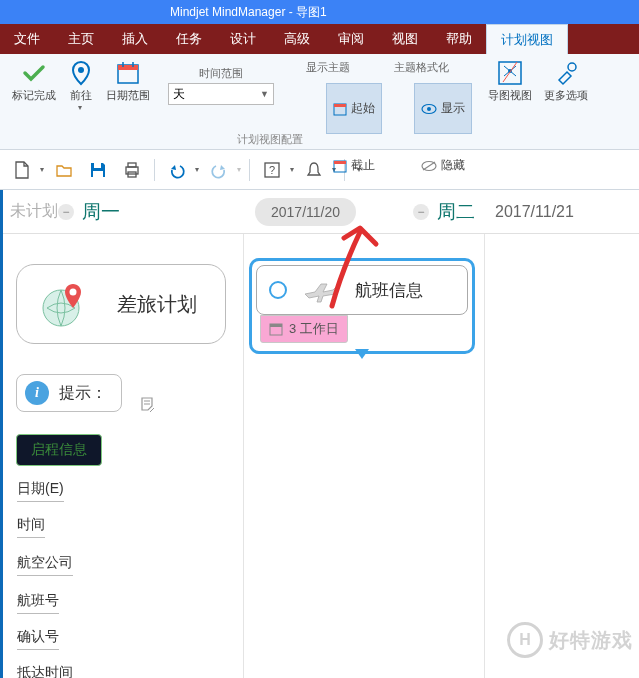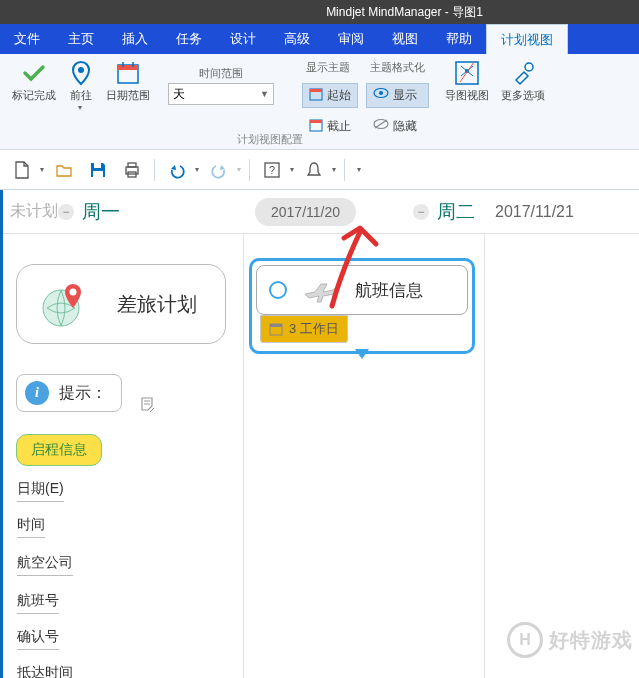--- a/index.html
+++ b/index.html
@@ -1,33 +1,33 @@
 <!DOCTYPE html>
 <html><head>
 <meta charset="utf-8">
 <style>
   * { box-sizing: border-box; margin: 0; padding: 0; }
   body { font-family: "Microsoft YaHei", "Segoe UI", sans-serif; font-size: 12px; background: #fff; width: 639px; height: 678px; overflow: hidden; position: relative; }
   
-  .titlebar { background: #404040; color: #fff; height: 24px; line-height: 24px; padding-left: 170px; font-size: 12px; text-align: center; }
-  
-  .menubar { background: #1d4ed8; height: 30px; display: flex; align-items: center; }
+  .titlebar { background: #3b82f6; color: #fff; height: 24px; line-height: 24px; padding-left: 170px; font-size: 12px; }
+  
+  .menubar { background: #7f1d1d; height: 30px; display: flex; align-items: center; }
   .menu-item { color: #fff; padding: 0 14px; height: 30px; line-height: 30px; cursor: pointer; font-size: 13px; }
   .menu-item.active { background: #f4f8fc; color: #0070c0; border-top: 1px solid #c0d4e8; border-left: 1px solid #c0d4e8; border-right: 1px solid #c0d4e8; }
   
   .ribbon { background: #f4f8fc; border-bottom: 1px solid #d0d8e0; height: 96px; display: flex; position: relative; }
   .ribbon-group { display: flex; flex-direction: column; align-items: center; padding: 4px 6px 0 6px; border-right: 1px solid #e0e6ee; position: relative; }
   .ribbon-btn { display: flex; flex-direction: column; align-items: center; padding: 2px 6px; cursor: pointer; }
   .ribbon-label { font-size: 11px; color: #444; margin-top: 2px; text-align: center; }
   .ribbon-row { display: flex; }
   .ribbon-group-label { position: absolute; bottom: 2px; left: 0; right: 0; text-align: center; font-size: 11px; color: #888; }
   
   .small-group { display: flex; flex-direction: column; gap: 6px; padding: 2px 4px; }
   .small-label { font-size: 11px; color: #666; padding: 2px 4px; }
-  .small-btn { display: flex; gap: 4px; padding: 3px 6px; cursor: pointer; font-size: 12px; color: #444; border: 1px solid transparent; }
+  .small-btn { display: flex; align-items: center; gap: 4px; padding: 16px 6px; cursor: pointer; font-size: 12px; color: #444; border: 1px solid transparent; margin-left: 24px; }
   .small-btn.toggled { background: #d0e0f0; border: 1px solid #a8c4e0; }
   
   .dropdown { display: flex; align-items: center; border: 1px solid #bbb; background: #fff; height: 22px; padding: 0 4px; width: 106px; justify-content: space-between; cursor: pointer; }
   
   .quickbar { background: #fff; border-bottom: 1px solid #d0d8e0; height: 40px; display: flex; align-items: center; gap: 6px; padding: 0 8px; }
   .qbtn { width: 28px; height: 28px; display: flex; align-items: center; justify-content: center; cursor: pointer; border-radius: 2px; }
   .qsep { width: 1px; height: 22px; background: #d0d8e0; margin: 0 2px; }
   .qcaret { font-size: 8px; color: #666; margin-left: -2px; }
   
   .timeline-header { height: 44px; display: flex; align-items: center; border-bottom: 1px solid #e0e0e0; position: relative; }
@@ -41,29 +41,29 @@
   .vline { position: absolute; top: 0; bottom: 0; width: 1px; background: #e4e4e4; }
   
   .topic-box { position: absolute; border: 1.5px solid #bbb; border-radius: 18px; background: #fff; display: flex; align-items: center; padding: 10px 20px; gap: 28px; }
   .topic-title { font-size: 20px; color: #333; font-weight: 400; }
   
   .subtopic { position: absolute; border: 3px solid #3ba3e8; border-radius: 10px; background: #fff; width: 226px; }
   .subtopic-inner { border: 1px solid #aaa; border-radius: 8px; margin: 4px; }
   .subtopic-main { display: flex; align-items: center; gap: 14px; padding: 10px 12px; }
   .subtopic-title { font-size: 17px; color: #333; }
   .subtopic-radio { width: 18px; height: 18px; border: 2.5px solid #3ba3e8; border-radius: 50%; }
-  .subtopic-footer { border-top: 1px solid #c8c8c8; margin: 0 4px 4px 4px; padding: 4px 8px; display: flex; align-items: center; gap: 6px; font-size: 13px; color: #555; background: #eab308; border-radius: 0 0 3px 3px; width: fit-content; border: 1px solid #c8c8c8; }
+  .subtopic-footer { border-top: 1px solid #c8c8c8; margin: 0 4px 4px 4px; padding: 4px 8px; display: flex; align-items: center; gap: 6px; font-size: 13px; color: #555; background: #f9a8d4; border-radius: 0 0 3px 3px; width: fit-content; border: 1px solid #c8c8c8; }
   .sub-handle { position: absolute; left: 50%; transform: translateX(-50%); bottom: -8px; width: 14px; height: 10px; background: #3ba3e8; clip-path: polygon(50% 100%, 0 0, 100% 0); }
   
   .tip-box { position: absolute; border: 1px solid #c0c0c0; border-radius: 8px; padding: 6px 14px 6px 8px; display: flex; align-items: center; gap: 10px; background: #fff; }
   .tip-icon { width: 24px; height: 24px; border-radius: 50%; background: #4aa3e0; color: #fff; display: flex; align-items: center; justify-content: center; font-weight: bold; font-size: 14px; font-family: Georgia, serif; font-style: italic; }
   .tip-text { font-size: 16px; color: #333; }
   .note-icon { position: absolute; cursor: pointer; color: #999; }
   
-  .launch-btn { position: absolute; border: 1px solid #7ec97e; background: #fde047; color: #3a8a3a; border-radius: 11px; padding: 6px 14px; font-size: 14px; cursor: pointer; }
+  .launch-btn { position: absolute; border: 1px solid #7ec97e; background: #0f172a; color: #3a8a3a; border-radius: 4px; padding: 6px 14px; font-size: 14px; cursor: pointer; }
   
   .field-item { position: absolute; font-size: 14px; color: #333; border-bottom: 1px solid #bbb; padding-bottom: 3px; cursor: pointer; }
   
   .arrow-annotation { position: absolute; pointer-events: none; }
   
   .watermark { position: absolute; right: 6px; bottom: 20px; display: flex; align-items: center; gap: 6px; opacity: 0.85; }
   .wm-circle { width: 36px; height: 36px; border: 3px solid #ccc; border-radius: 50%; display: flex; align-items: center; justify-content: center; color: #ccc; font-weight: bold; font-size: 16px; }
   .wm-text { color: #ccc; font-size: 20px; font-weight: bold; letter-spacing: 1px; }
   
   .left-edge { position: absolute; left: 0; top: 190px; bottom: 0; width: 3px; background: #0d6ab8; }

